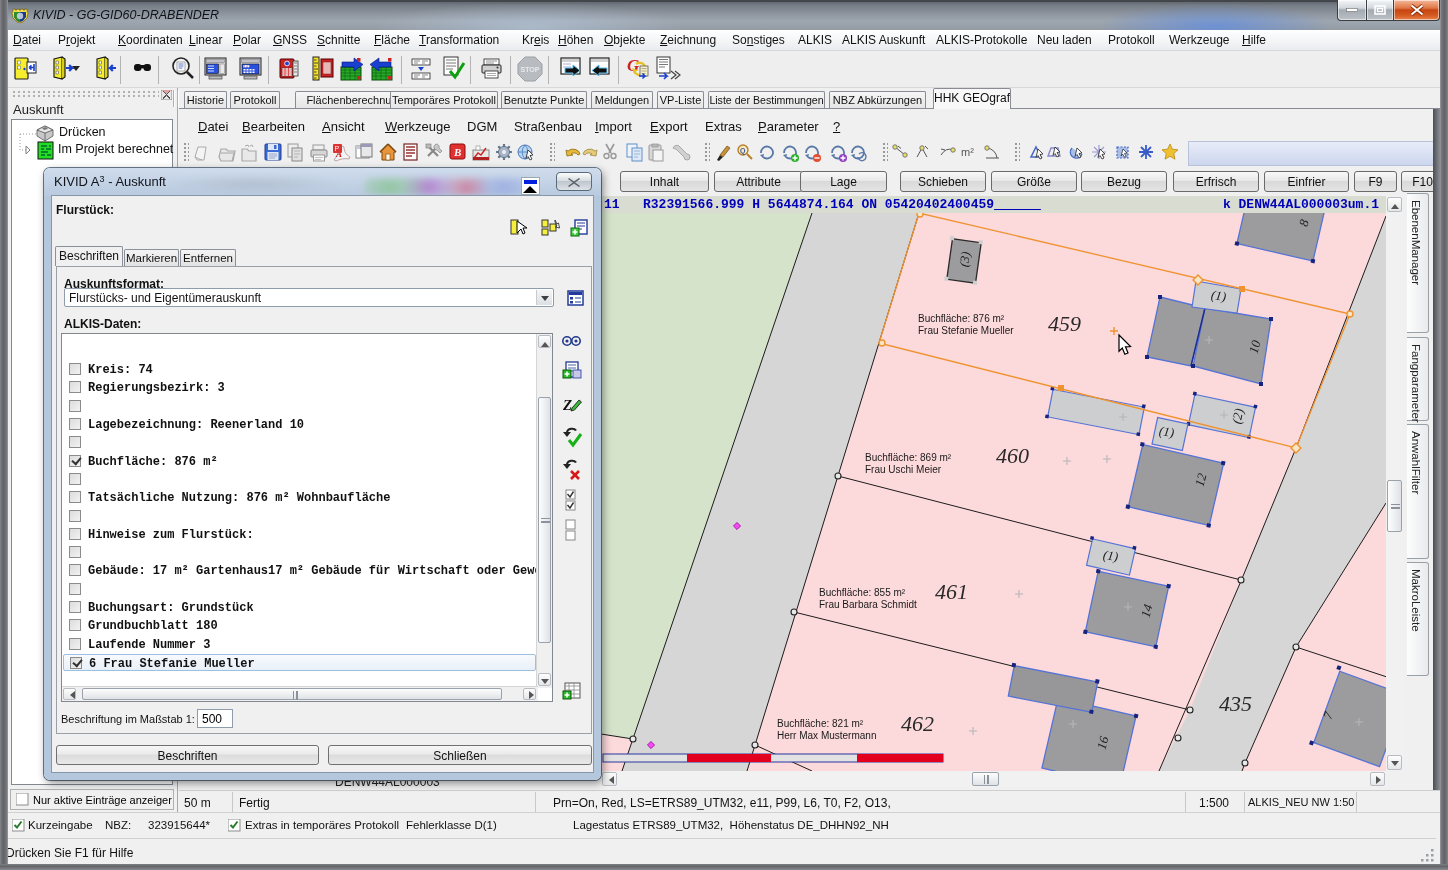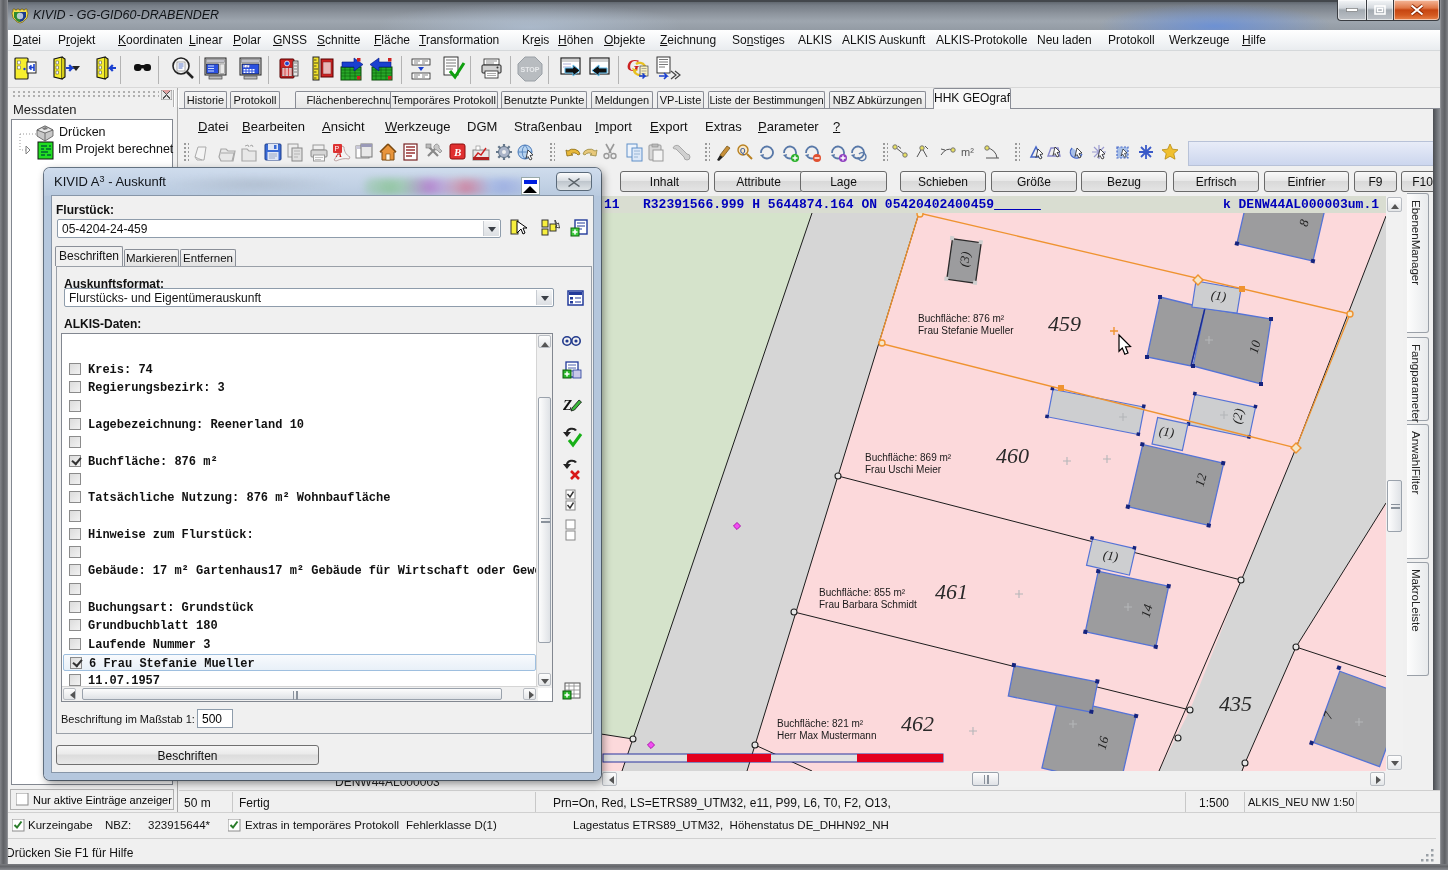--- a/index.html
+++ b/index.html
@@ -328,21 +328,21 @@
     </svg>
 </div>
 
 <div id="lpanel">
  <div id="lgrip"></div>
  <svg id="lclose" width="11" height="10">
       <rect x="0" y="0" width="11" height="10" fill="#e8e8e8" stroke="#888" stroke-width="1"></rect>
       <path d="M1 0 L5.5 4 10 0 Z" fill="#e0a0a0"></path>
       <path d="M2 9 L5.5 5.5 9 9 M2 1 L9 8 M9 1 L2 8" stroke="#555" stroke-width="1" fill="none"></path>
     </svg>
- <div id="ltitle">Messdaten</div>
+ <div id="ltitle">Auskunft</div>
  <div id="ltree">
    <svg width="160" height="40" style="position:absolute;left:0;top:0">
      <path d="M8 14 L24 14" fill="none" stroke="#999" stroke-dasharray="1 2"></path>
      <path d="M8 14 L8 30 L14 30" fill="none" stroke="#999" stroke-dasharray="1 2"></path>
      <g>
           <path d="M25 10 L33 6 41 10 41 16 33 21 25 16 Z" fill="#c8c8c8" stroke="#555" stroke-width=".8"></path>
           <path d="M25 10 L33 13 41 10 33 6 Z" fill="#e8e8e8" stroke="#555" stroke-width=".8"></path>
           <path d="M33 13 L33 21" stroke="#555" stroke-width=".8"></path>
           <path d="M30 8 l4 -1 2 2 -4 1 z" fill="#777"></path>
         </g>
@@ -874,21 +874,20 @@
       <div style="position:absolute;left:2px;top:2px;width:13px;height:4px;background:#0020e0"></div>
       <div style="position:absolute;left:1px;top:8px;width:0;height:0;border:7px solid transparent;border-bottom:7px solid #000;border-top:none;"></div>
     </div>
  <div style="position:absolute;left:512px;top:4px;width:36px;height:19px;border:1px solid #5a6a7a;border-radius:4px;background:linear-gradient(180deg,#fdfdfd,#d8dde2 45%,#bfc6cd 50%,#dde2e6);">
       <svg width="13" height="11" style="position:absolute;left:11px;top:4px">
         <path d="M1 1 L6 4.5 11 1 12 2 7 5.5 12 9 11 10 6 6.5 1 10 0 9 5 5.5 0 2 Z" fill="#5a6268"></path>
       </svg>
     </div>
  <div id="dlg-client">
   <div class="lbl" style="left:4px;top:7px">Flurstück:</div>
-  <div class="combo" style="left:5px;top:23px;width:444px">05-4204-24-459<div class="arr"></div></div>
   <svg style="position:absolute;left:456px;top:22px" width="22" height="20" viewBox="0 0 22 20">
         <rect x="3" y="2" width="7" height="14" fill="#f7ef3e" stroke="#333" stroke-width="1"></rect>
         <path d="M12 4 L12 16 16 12 18 17 20 16 18 11 22 11 Z" transform="translate(-3,-1)" fill="#fff" stroke="#000" stroke-width="1"></path>
       </svg>
   <svg style="position:absolute;left:488px;top:22px" width="22" height="20" viewBox="0 0 22 20">
         <rect x="2" y="2" width="6" height="7" fill="#f7ef3e" stroke="#333"></rect>
         <rect x="2" y="11" width="6" height="6" fill="#f7ef3e" stroke="#333"></rect>
         <rect x="10" y="6" width="6" height="7" fill="#f7ef3e" stroke="#333"></rect>
         <path d="M15 2 l2 4 1.5-1 1 5-4-1 1.5-1 -2-4z" fill="#fff" stroke="#000" stroke-width=".7"></path>
       </svg>
@@ -969,24 +968,20 @@
           <span class="tx">Grundbuchblatt 180</span>
         </div>
    <div class="lrow" style="top:302px">
           <span class="cb"></span>
           <span class="tx">Laufende Nummer 3</span>
         </div>
    <div class="lrow sel" style="top:320px">
           <span class="cb ck"></span>
           <span class="tx">6 Frau Stefanie Mueller</span>
         </div>
-   <div class="lrow" style="top:338px">
-          <span class="cb"></span>
-          <span class="tx">11.07.1957</span>
-        </div>
    <div class="lrow" style="top:356px">
           <span class="cb"></span>
         </div>
    <div id="dlvs">
           <div class="sbtn" style="left:1px;top:1px;width:13px;height:13px">
             <div class="arr-u" style="left:2px"></div>
           </div>
           <div class="sthumb" style="left:1px;top:63px;width:13px;height:246px">
             <div class="grip-h" style="left:2px;top:120px"></div>
           </div>
@@ -1045,14 +1040,15 @@
         <g transform="translate(3,350)">
           <rect x="2" y="0" width="15" height="15" fill="#fff" stroke="#555"></rect>
           <path d="M2 3 h15 M2 7 h15 M2 11 h15 M6 0 v15 M11 0 v15" stroke="#888" stroke-width=".8"></path>
           <rect x="0" y="8" width="8" height="8" fill="#2ab82a" stroke="#0a5a0a"></rect>
           <path d="M4 9.5 v5 M1.5 12 h5" stroke="#fff" stroke-width="1.5"></path>
         </g>
       </svg>
   <div style="position:absolute;left:9px;top:517px;font-size:11px;color:#111">Beschriftung im Maßstab 1:</div>
   <div style="position:absolute;left:145px;top:513px;width:36px;height:19px;background:#fff;border:1px solid #8e9cab;font-size:12px;padding:2px 0 0 4px">500</div>
   <div class="dbtn" style="left:4px;top:549px;width:263px">Beschriften</div>
+  <div class="dbtn" style="left:276px;top:549px;width:264px">Schließen</div>
  </div>
 </div>
 
 </body></html>

